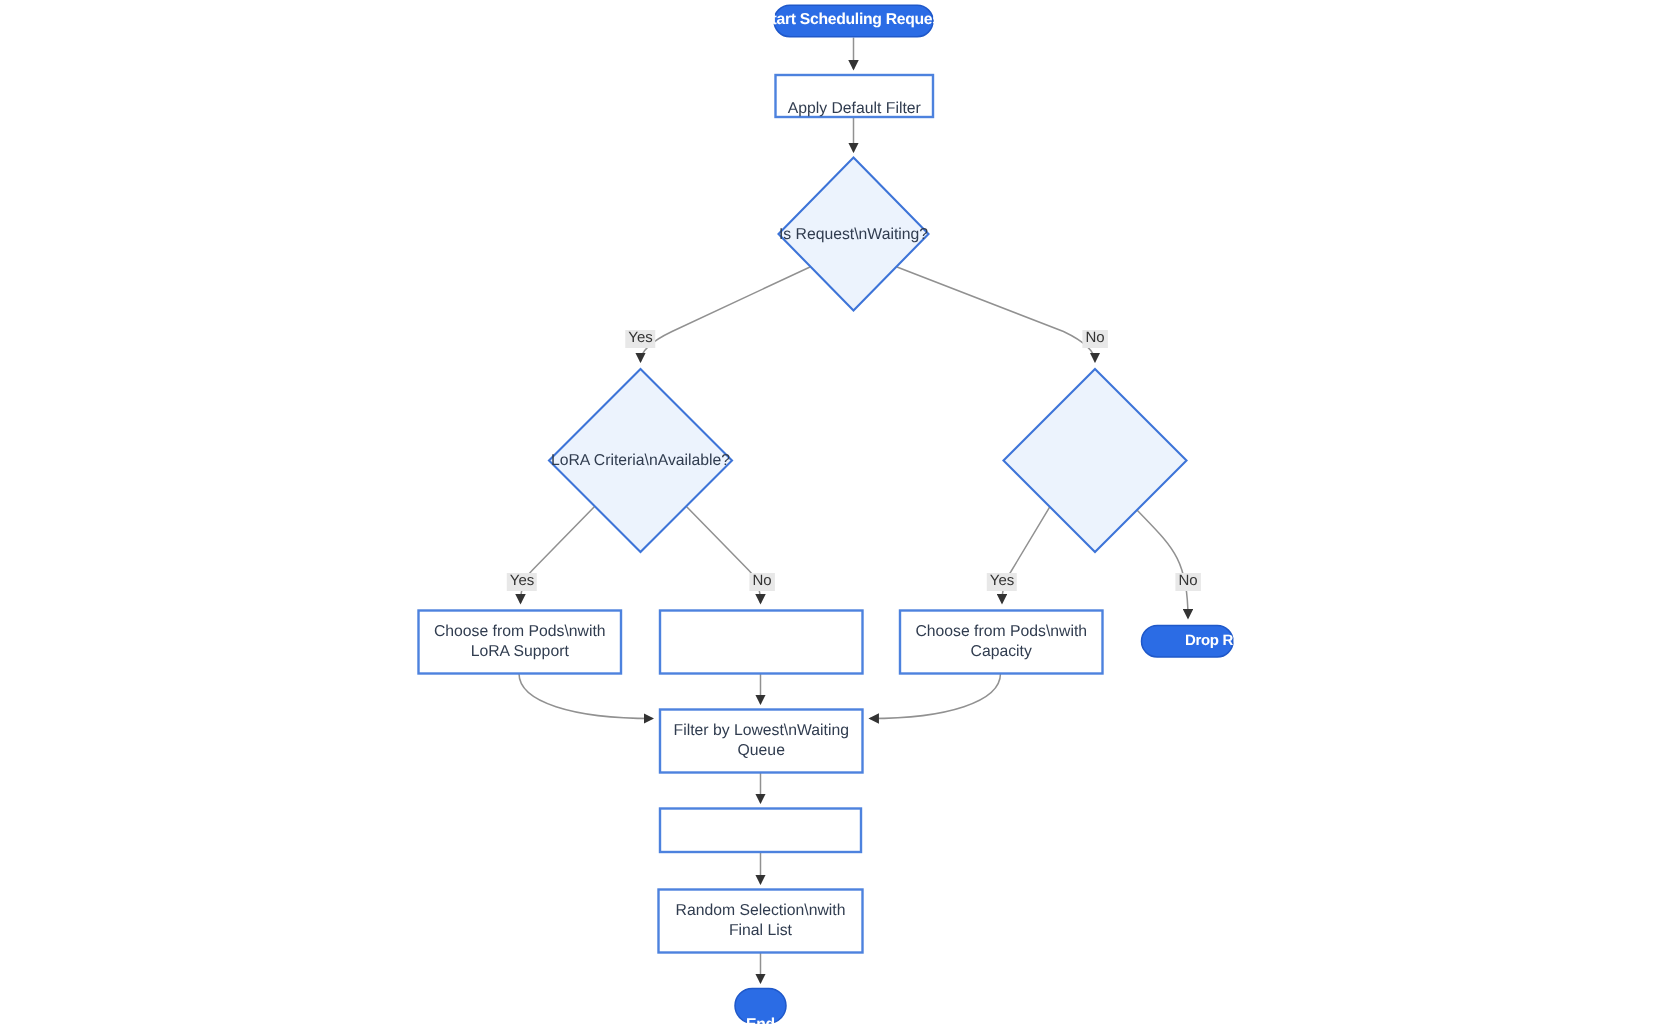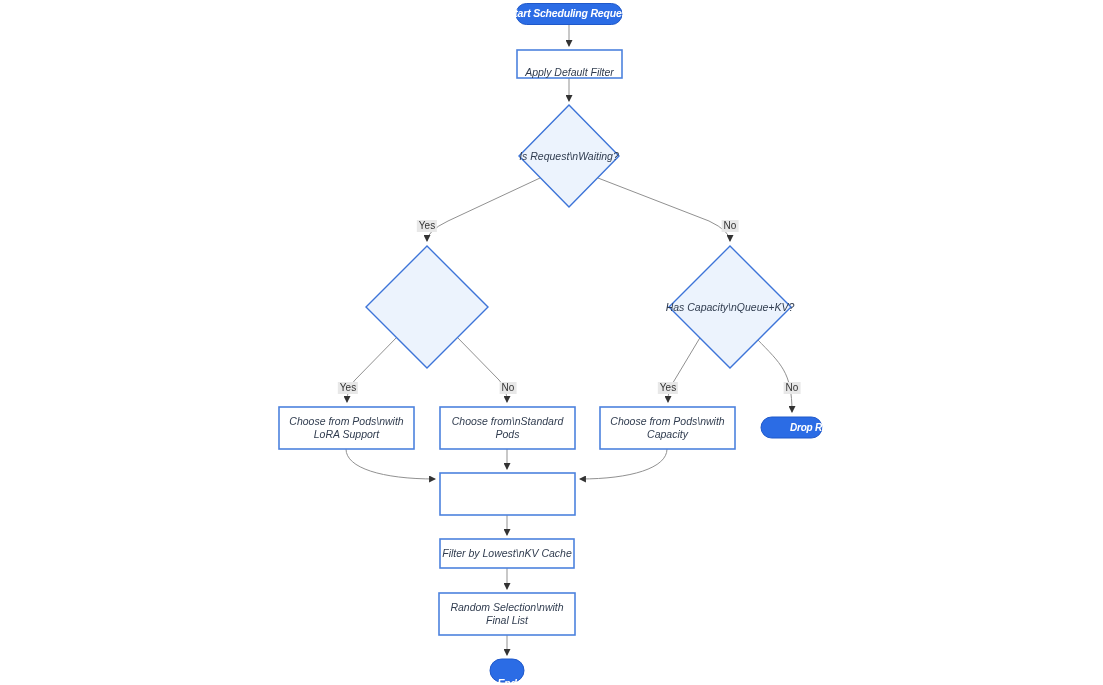--- a/index.html
+++ b/index.html
@@ -13,21 +13,21 @@
   svg.layer{position:absolute;left:0;top:0;}
   .edge{fill:none;stroke:var(--edge,#919191);stroke-width:1;}
   .shape-rect{fill:#ffffff;stroke:var(--node-border,#4d82de);stroke-width:1.6;}
   .shape-diamond{fill:var(--decision-fill,#ecf3fd);stroke:var(--decision-border,#3d74d8);stroke-width:1.4;}
   .shape-pill{fill:var(--accent,#2b6ce5);stroke:var(--accent-border,#1f58c9);stroke-width:1;}
   .arrowhead{fill:var(--arrow,#333333);}
   .node-label{
     position:absolute;display:flex;flex-direction:column;
     align-items:center;justify-content:center;text-align:right;
     font-size:10.5px;line-height:13px;color:var(--text,#303c4f);
-    pointer-events:none;white-space:nowrap;font-style:italic;
+    pointer-events:none;white-space:nowrap;
   }
   .node-label.pill{color:#ffffff;font-weight:bold;font-size:10.5px;letter-spacing:-0.2px;}
   .edge-label{
     position:absolute;transform:translate(-50%,-50%);
     background:var(--label-bg,#e8e8e8);color:#333333;
     font-size:10px;line-height:12px;padding:0 2px;white-space:nowrap;
   }
 </style>
 </head>
 <body>
@@ -76,48 +76,45 @@
   </div>
 
   <div class="node-label" style="left:517px;top:50px;width:105px;height:44px">
     <div>Apply Default Filter</div>
   </div>
 
   <div class="node-label" style="left:499px;top:136px;width:140px;height:40px">
     <div>Is Request\nWaiting?</div>
   </div>
 
+  <div class="node-label" style="left:352px;top:287px;width:150px;height:40px">
+    <div>LoRA Criteria\nAvailable?</div>
+  </div>
 
-  <div class="node-label" style="left:655px;top:287px;width:150px;height:40px">
-    <div>Has Capacity\nQueue+KV?</div>
-  </div>
 
   <div class="node-label" style="left:279px;top:407px;width:135px;height:42px">
     <div>Choose from Pods\nwith</div>
     <div>LoRA Support</div>
   </div>
 
-  <div class="node-label" style="left:440px;top:407px;width:135px;height:42px">
-    <div>Choose from\nStandard</div>
-    <div>Pods</div>
-  </div>
 
   <div class="node-label" style="left:600px;top:407px;width:135px;height:42px">
     <div>Choose from Pods\nwith</div>
     <div>Capacity</div>
   </div>
 
   <div class="node-label pill" style="left:791px;top:417px;width:61px;height:21px;font-size:10px">
     <div>Drop Request</div>
   </div>
 
+  <div class="node-label" style="left:440px;top:473px;width:135px;height:42px">
+    <div>Filter by Lowest\nWaiting</div>
+    <div>Queue</div>
+  </div>
 
-  <div class="node-label" style="left:440px;top:539px;width:134px;height:29px">
-    <div>Filter by Lowest\nKV Cache</div>
-  </div>
 
   <div class="node-label" style="left:439px;top:593px;width:136px;height:42px">
     <div>Random Selection\nwith</div>
     <div>Final List</div>
   </div>
 
   <div class="node-label pill" style="left:490px;top:672px;width:34px;height:23px">
     <div>End</div>
   </div>
 

